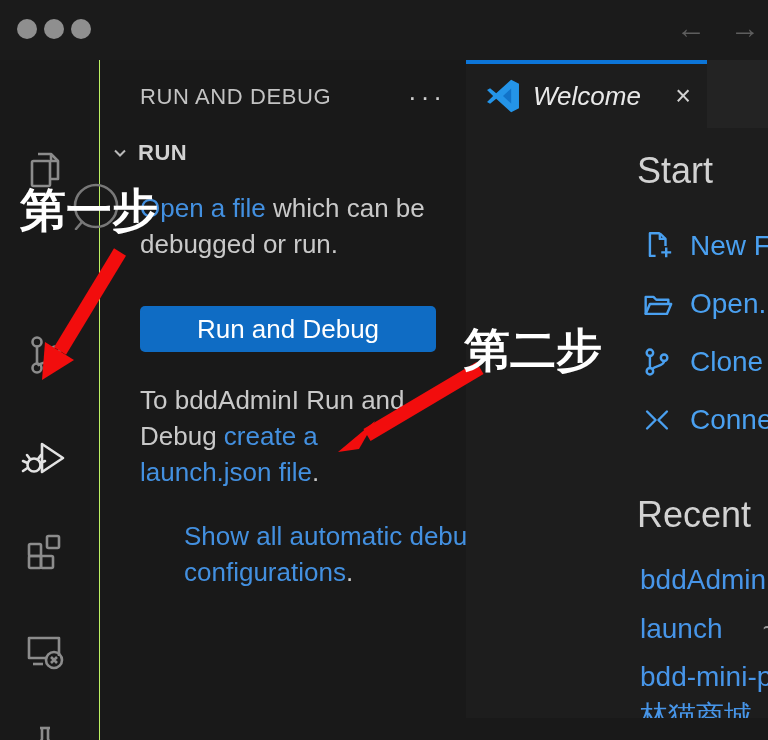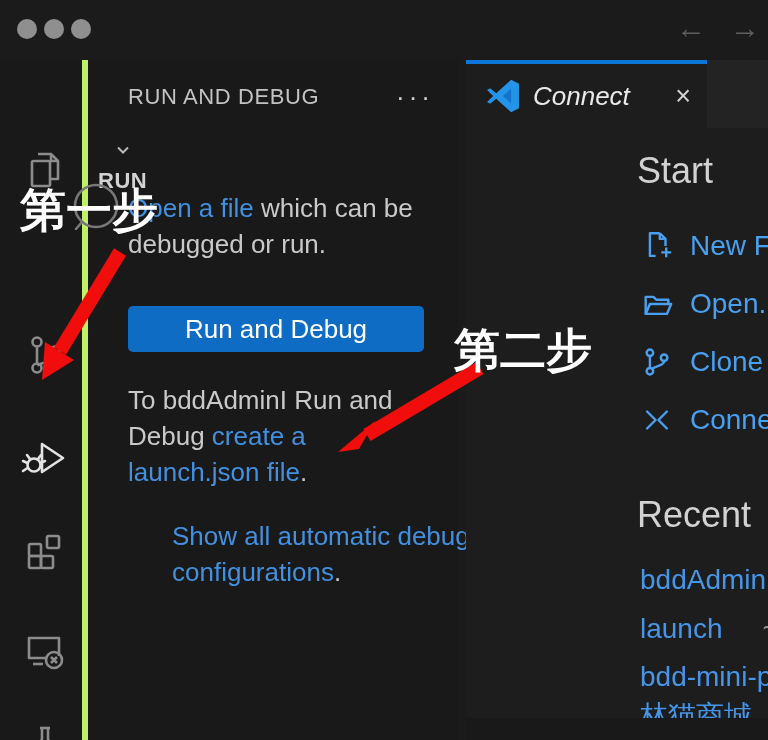--- a/index.html
+++ b/index.html
@@ -21,25 +21,25 @@
   .activitybar { position:absolute; left:0; top:60px; width:90px; height:680px; background:#191919; }
   .abar-icon { position:absolute; left:21px; width:48px; height:48px; color:#8c8c8c; }
   .abar-icon svg { width:48px; height:48px; display:block; }
   .abar-icon.active { color:#e3e3e3; }
   .i-files { top:86px; } .i-scm { top:271px; } .i-debug { top:374px; }
   .i-ext { top:468px; } .i-remote { top:566px; } .i-test { top:661px; }
   .search-ring { position:absolute; left:72px; top:182px; width:48px; height:48px; color:#787878; z-index:5; }
   .search-ring svg { width:48px; height:48px; }
 
   
-  .sidebar { position:absolute; left:82px; top:60px; width:376px; height:680px; background:#191919; border-left:6px solid #bef264; }
+  .sidebar { position:absolute; left:99px; top:60px; width:376px; height:680px; background:#191919; border-left:1px solid #bef264; }
   .side-header { position:absolute; left:40px; top:24px; width:312px; display:flex; justify-content:space-between; align-items:center; }
   .side-title { font-size:22px; letter-spacing:0.6px; color:#c3c3c3; }
   .more-dots { font-size:26px; letter-spacing:4px; color:#cfcfcf; cursor:pointer; line-height:20px; margin-right:6px; }
-  .run-row { position:absolute; left:10px; top:80px; display:flex; align-items:center; gap:8px; cursor:pointer;flex-direction:column; }
+  .run-row { position:absolute; left:10px; top:80px; display:flex; align-items:center; gap:8px; cursor:pointer; }
   .run-row svg { width:20px; height:20px; color:#b9b9b9; }
   .run-label { font-size:22px; font-weight:bold; letter-spacing:0.5px; color:#d2d2d2; }
   .side-p { position:absolute; left:40px; width:302px; font-size:26px; line-height:36px; color:#c9c9c9; }
   .p1 { top:130px; } .p2 { top:322px; } .p3 { top:458px;margin-left:44px; }
   a.slink { color:#4390e0; text-decoration:none; cursor:pointer; }
   .run-btn { position:absolute; left:40px; top:246px; width:296px; height:46px; border:none; border-radius:5px;
     background:#0f6cc4; color:#ffffff; font-size:26px; font-family:inherit; cursor:pointer; }
 
   
   .editorcol { position:absolute; left:466px; top:60px; width:302px; height:680px; background:#232323; }
@@ -60,21 +60,21 @@
   .recent-item { position:absolute; left:174px; height:34px; line-height:34px; white-space:nowrap;
     font-size:28px; overflow:hidden; width:128px; }
   .recent-name { color:#4795e8; cursor:pointer; }
   .recent-path { color:#9a9a9a; margin-left:40px; }
   .ri-0 { top:435px; } .ri-1 { top:484px; } .ri-2 { top:532px; } .ri-3 { top:571px; }
   .strip { width:302px; height:22px; background:#191919; }
 
   
   .step-label { position:absolute; z-index:10; font-size:46px; font-weight:bold; color:#ffffff; white-space:nowrap; }
   .step1 { left:20px; top:180px;font-family:Liberation Mono, monospace; }
-  .step2 { left:454px; top:320px; }
+  .step2 { left:464px; top:320px; }
   .arrows { position:absolute; left:0; top:0; width:768px; height:740px; z-index:9; pointer-events:none; }
 </style>
 </head>
 <body>
 
 <div class="titlebar">
   <div class="light l1"></div>
   <div class="light l2"></div>
   <div class="light l3"></div>
   <div class="nav-arrow nav-back">←</div>
@@ -154,21 +154,21 @@
   <p class="side-p p3"><a class="slink">Show all automatic debug configurations</a><span>.</span></p>
 </div>
 
 <div class="editorcol">
   <div class="tabbar">
     <div class="tab">
       <svg class="tab-logo" viewBox="0 0 100 100">
         <path fill="#2494e8" d="M74 2 L30 42 L12 27 L3 32 L21 50 L3 68 L12 73 L30 58 L74 98 L97 86 V14 Z"></path>
         <path fill="#1273c9" d="M74 28 L50 50 L74 72 Z"></path>
       </svg>
-      <span class="tab-title">Connect</span>
+      <span class="tab-title">Welcome</span>
       <span class="tab-close">×</span>
     </div>
   </div>
   <div class="content">
     <div class="w-head h-start">Start</div>
 
     <div class="start-item si-0">
       <svg viewBox="0 0 24 24" fill="none" stroke="currentColor" stroke-width="1.7" stroke-linejoin="round">
         <path d="M14 3 H7 V19 H11 M14 3 L18 7 V12 M14 3 V7 H18"></path>
         <path d="M15 16.5 H22 M18.5 13 V20"></path>

